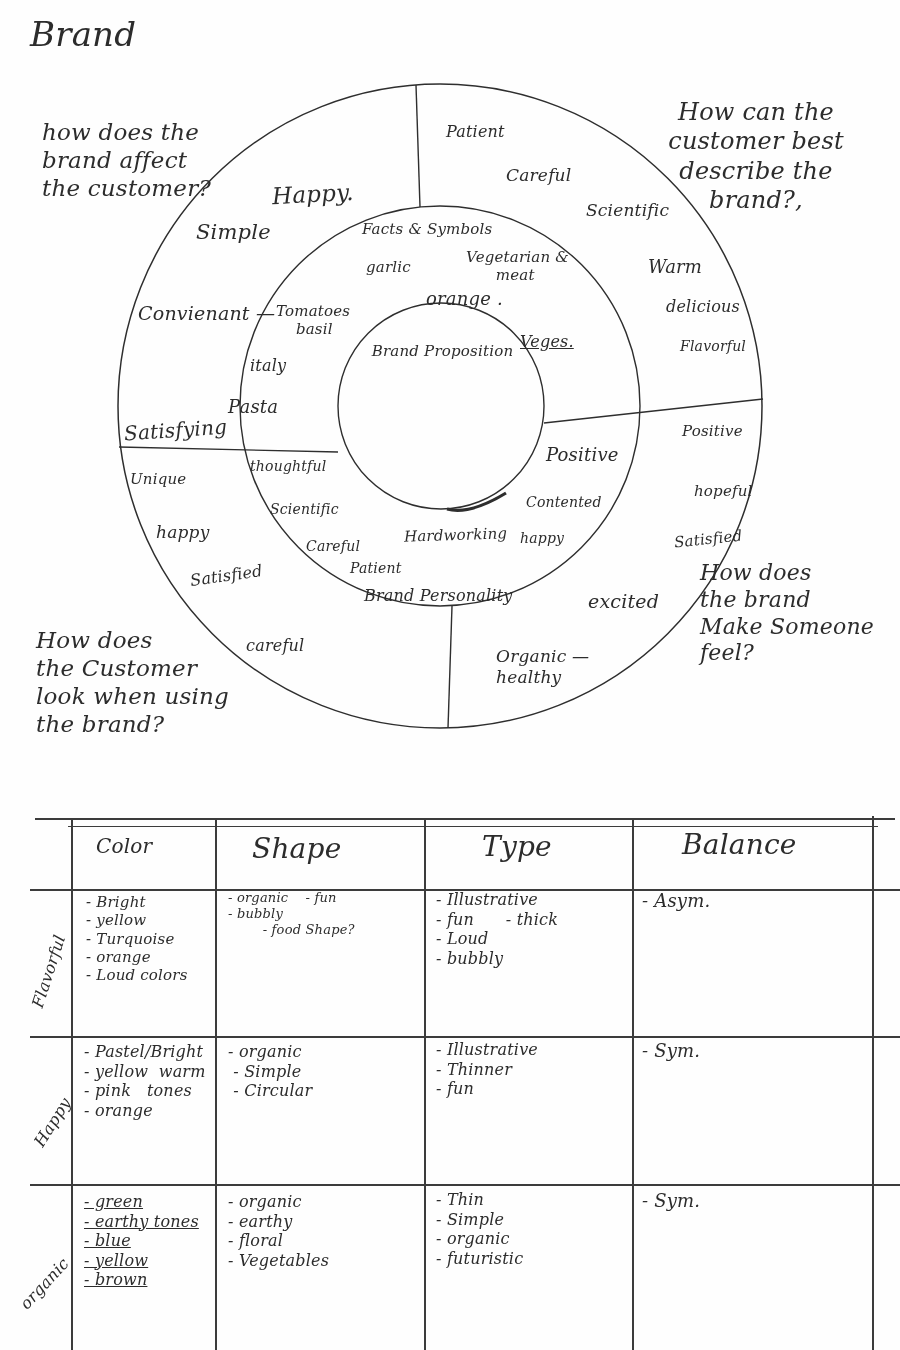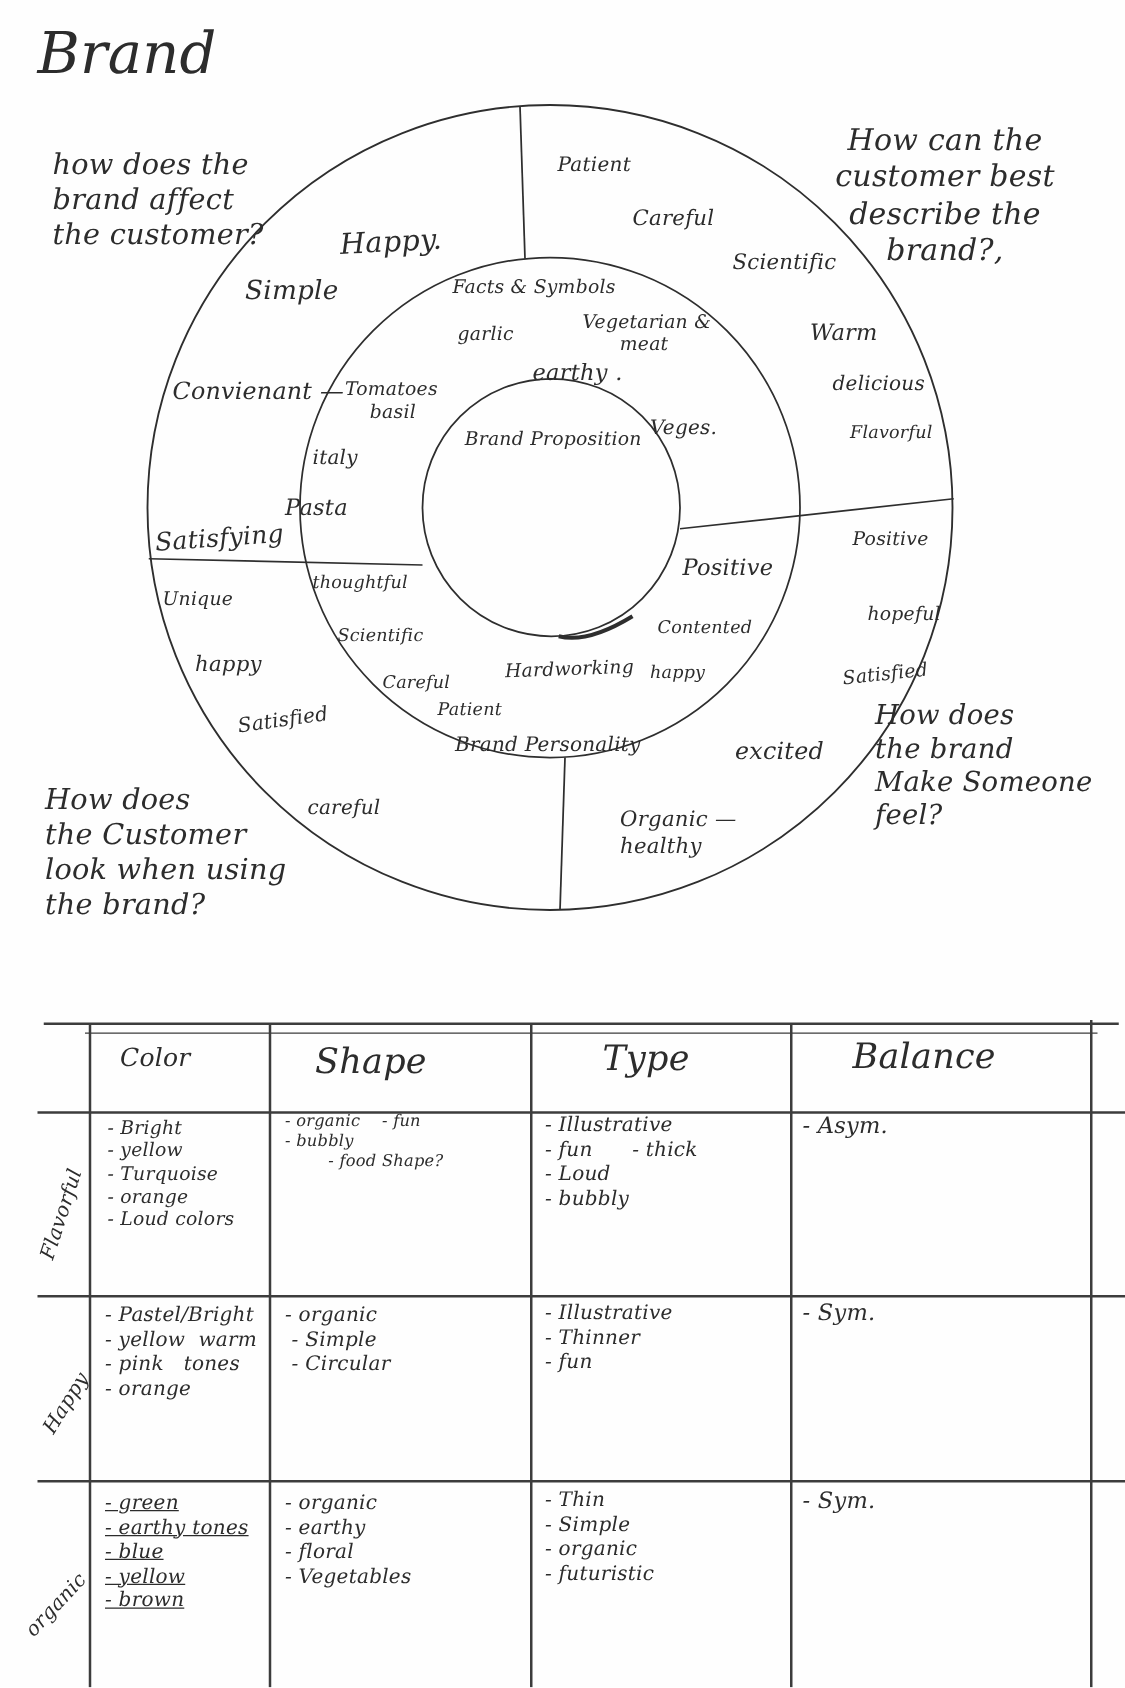--- a/index.html
+++ b/index.html
@@ -25,21 +25,21 @@
     <circle cx="440" cy="406" r="322" stroke-width="1.5"></circle>
     <circle cx="440" cy="406" r="200" stroke-width="1.4"></circle>
     <circle cx="441" cy="406" r="103" stroke-width="1.4"></circle>
     <line x1="416" y1="85" x2="420" y2="207" stroke-width="1.4"></line>
     <line x1="452" y1="606" x2="448" y2="728" stroke-width="1.4"></line>
     <line x1="119" y1="447" x2="338" y2="452" stroke-width="1.4"></line>
     <line x1="544" y1="423" x2="763" y2="399" stroke-width="1.4"></line>
     <path d="M447,509 Q470,515 506,493" stroke-width="3.2"></path>
   </svg>
 
-  <div class="hw" style="left:30px; top:14px; font-size:46px;">Brand</div>
+  <div class="hw" style="left:30px; top:14px; font-size:34px;">Brand</div>
 
   <div class="hw ctr" style="left:636px; top:98px; width:240px; font-size:24px;">How can the
 customer best
 describe the
 brand?,</div>
   <div class="hw" style="left:42px;  top:118px; font-size:23px;">how does the
 brand affect
 the customer?</div>
   <div class="hw" style="left:700px; top:560px; font-size:22px;">How does
 the brand
@@ -71,24 +71,24 @@
 
   <div class="hw" style="left:130px; top:470px; font-size:15px;">Unique</div>
   <div class="hw" style="left:156px; top:522px; font-size:17px;">happy</div>
   <div class="hw" style="left:190px; top:566px; font-size:16px; transform:rotate(-8deg);">Satisfied</div>
   <div class="hw" style="left:246px; top:636px; font-size:16px;">careful</div>
 
   <div class="hw" style="left:362px; top:220px; font-size:15px;">Facts &amp; Symbols</div>
   <div class="hw" style="left:366px; top:258px; font-size:15px;">garlic</div>
   <div class="hw" style="left:466px; top:248px; font-size:15px;">Vegetarian &amp;
       meat</div>
-  <div class="hw" style="left:426px; top:288px; font-size:18px;">earthy .</div>
+  <div class="hw" style="left:426px; top:288px; font-size:18px;">orange .</div>
   <div class="hw" style="left:276px; top:302px; font-size:15px;">Tomatoes
     basil</div>
-  <div class="hw" style="left:520px; top:332px; font-size:16px;">Veges.</div>
+  <div class="hw" style="left:520px; top:332px; font-size:16px;text-decoration:underline;">Veges.</div>
   <div class="hw" style="left:250px; top:356px; font-size:16px;">italy</div>
   <div class="hw" style="left:228px; top:396px; font-size:18px;">Pasta</div>
 
   <div class="hw" style="left:250px; top:458px; font-size:14px;text-align:center;">thoughtful</div>
   <div class="hw" style="left:270px; top:501px; font-size:14px;">Scientific</div>
   <div class="hw" style="left:306px; top:538px; font-size:14px;">Careful</div>
   <div class="hw" style="left:350px; top:560px; font-size:14px;">Patient</div>
   <div class="hw" style="left:404px; top:526px; font-size:15px; transform:rotate(-2deg);">Hardworking</div>
   <div class="hw" style="left:364px; top:586px; font-size:16px;">Brand Personality</div>
   <div class="hw" style="left:546px; top:444px; font-size:18px;">Positive</div>

